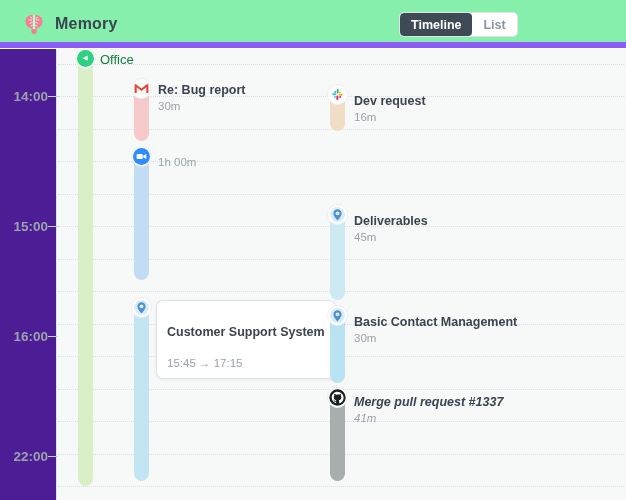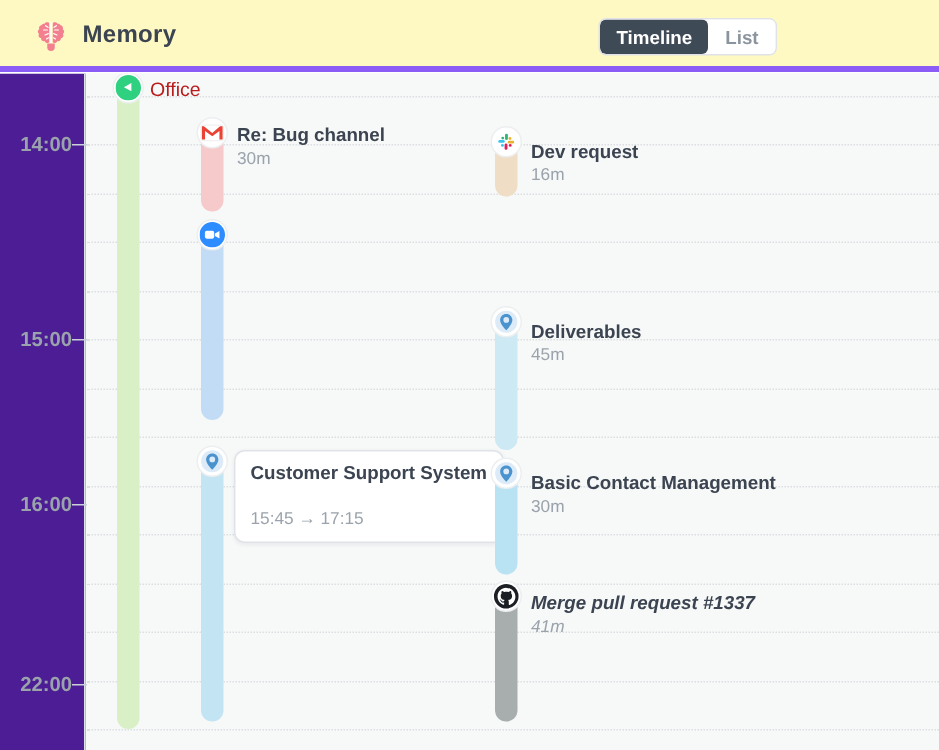--- a/index.html
+++ b/index.html
@@ -12,22 +12,22 @@
   #app {
     position: relative;
     width: 626px; height: 500px;
     background: #ffffff;
   }
 
   
   .header {
     position: absolute; left: 0; top: 0;
     width: 626px; height: 48px;
-    background: #fef9c3;
-    border-bottom: 4px solid #8b5cf6;
+    background: #86efac;
+    border-bottom: 6px solid #8b5cf6;
   }
   .brand {
     position: absolute; left: 22px; top: 11px;
     display: flex; align-items: center; gap: 9px;
     height: 26px;
   }
   .brand-logo { width: 24px; height: 24px; display: block; }
   .brand-title {
     font-size: 16px; font-weight: bold; color: #3b4450;
     letter-spacing: .2px; line-height: 24px;
@@ -125,31 +125,31 @@
     font-weight: bold;
     line-height: 15px;
   }
   .lbl-dur {
     font-size: 11.5px;
     color: #9aa3ab;
     line-height: 15px;
     margin-top: 1px;
   }
   .lbl-office {
-    font-size: 13px; color: #b91c1c;
+    font-size: 13px; color: #15803d;
     font-weight: normal; line-height: 15px;
   }
 
   
   .tooltip {
     position: absolute;
     background: #ffffff;
     border: 1px solid #dfe3e8;
     border-radius: 7px;
-    padding: 6px 10px 7px 10px;
+    padding: 23px 10px 7px 10px;
     box-shadow: 0 1px 3px rgba(30,40,55,.07);
     white-space: nowrap;
   }
   .tt-title {
     font-size: 12.5px; font-weight: bold; color: #3b4450; line-height: 16px;
   }
   .tt-time {
     font-size: 11.5px; color: #9aa3ab; line-height: 15px; margin-top: 16px;
   }
 </style>
@@ -223,21 +223,21 @@
         </div>
         <div class="event" style="left: 0px; top: 0px;">
           <div class="bar" style="left: 76px; top: 39px; height: 53px; background: rgb(246, 201, 203);"></div>
           <div class="ico-wrap" style="left: 73px; top: 29px;">
             <svg width="17" height="17" viewBox="0 0 17 17">
               <rect x="1" y="3.4" width="15" height="10.4" rx="1.3" fill="#ffffff" stroke="#e8e8e8" stroke-width=".5"></rect>
               <path d="M1.6 4.2 V13 h2.1 V7.3 l4.8 3.6 4.8-3.6 V13 h2.1 V4.2 h-1.7 L8.5 8.6 2.9 4.2 Z" fill="#ea4335"></path>
             </svg>
           </div>
           <div class="lbl" style="left: 100px; top: 34px;">
-            <div class="lbl-title">Re: Bug channel</div>
+            <div class="lbl-title">Re: Bug report</div>
             <div class="lbl-dur">30m</div>
           </div>
         </div>
         <div class="event" style="left: 0px; top: 0px;">
           <div class="bar" style="left: 272px; top: 45px; height: 37px; background: rgb(240, 221, 198);"></div>
           <div class="ico-wrap" style="left: 269px; top: 35px;">
             <svg width="17" height="17" viewBox="0 0 17 17">
               <g>
                 <rect x="3.2" y="7.3" width="4.3" height="1.9" rx=".95" fill="#36c5f0"></rect>
                 <rect x="7.7" y="3.1" width="1.9" height="4.3" rx=".95" fill="#2eb67d"></rect>
@@ -258,20 +258,21 @@
         <div class="event" style="left: 0px; top: 0px;">
           <div class="bar" style="left: 76px; top: 107px; height: 124px; background: rgb(195, 220, 245);"></div>
           <div class="ico-wrap" style="left: 73px; top: 97px;">
             <svg width="17" height="17" viewBox="0 0 17 17">
               <circle cx="8.5" cy="8.5" r="8.5" fill="#2d8cff"></circle>
               <rect x="3.6" y="5.9" width="6.2" height="5.2" rx="1.2" fill="#ffffff"></rect>
               <path d="M10.3 7.6 L13.3 6.0 v5 L10.3 9.4 Z" fill="#ffffff"></path>
             </svg>
           </div>
           <div class="lbl" style="left: 100px; top: 105px;">
+            <div class="lbl-dur">1h 00m</div>
           </div>
         </div>
         <div class="event" style="left: 0px; top: 0px;">
           <div class="bar" style="left: 272px; top: 165px; height: 86px; background: rgb(205, 233, 244);"></div>
           <div class="ico-wrap" style="left: 269px; top: 155px;">
             <svg width="17" height="17" viewBox="0 0 17 17">
               <circle cx="8.5" cy="8.5" r="7.4" fill="#dcebf7"></circle>
               <path d="M8.5 3.3 c-2.3 0-4.1 1.8-4.1 4.1 0 3 4.1 6.8 4.1 6.8 s4.1-3.8 4.1-6.8 c0-2.3-1.8-4.1-4.1-4.1 z" fill="#4b93cf"></path>
               <circle cx="8.5" cy="7.3" r="1.9" fill="#dcebf7"></circle>
             </svg>

